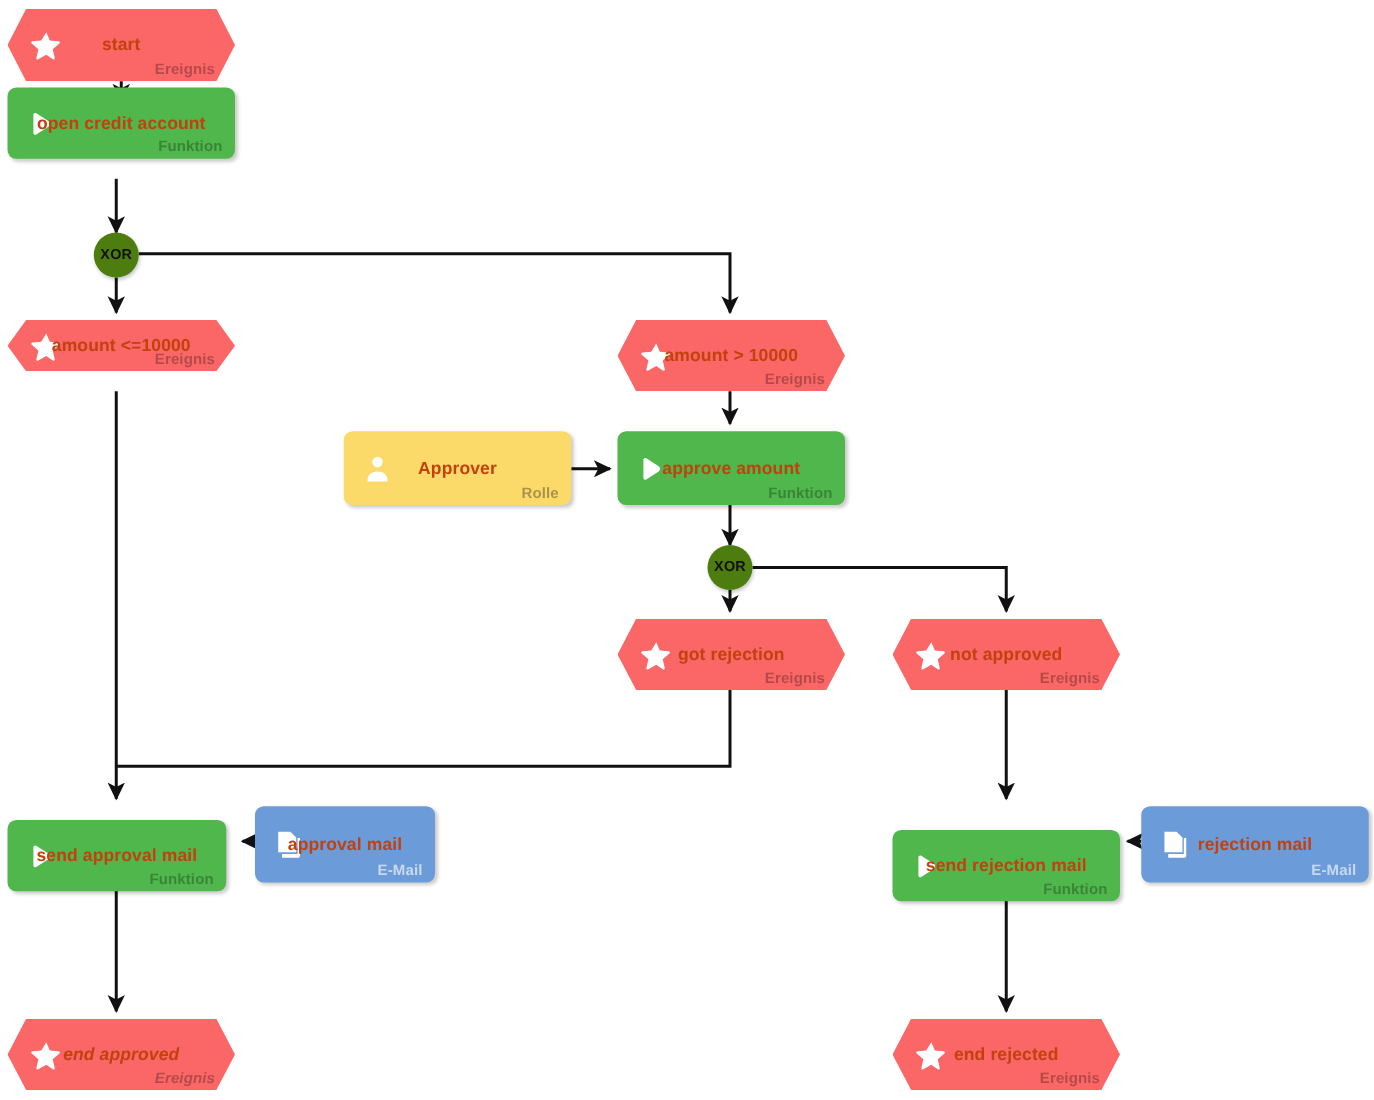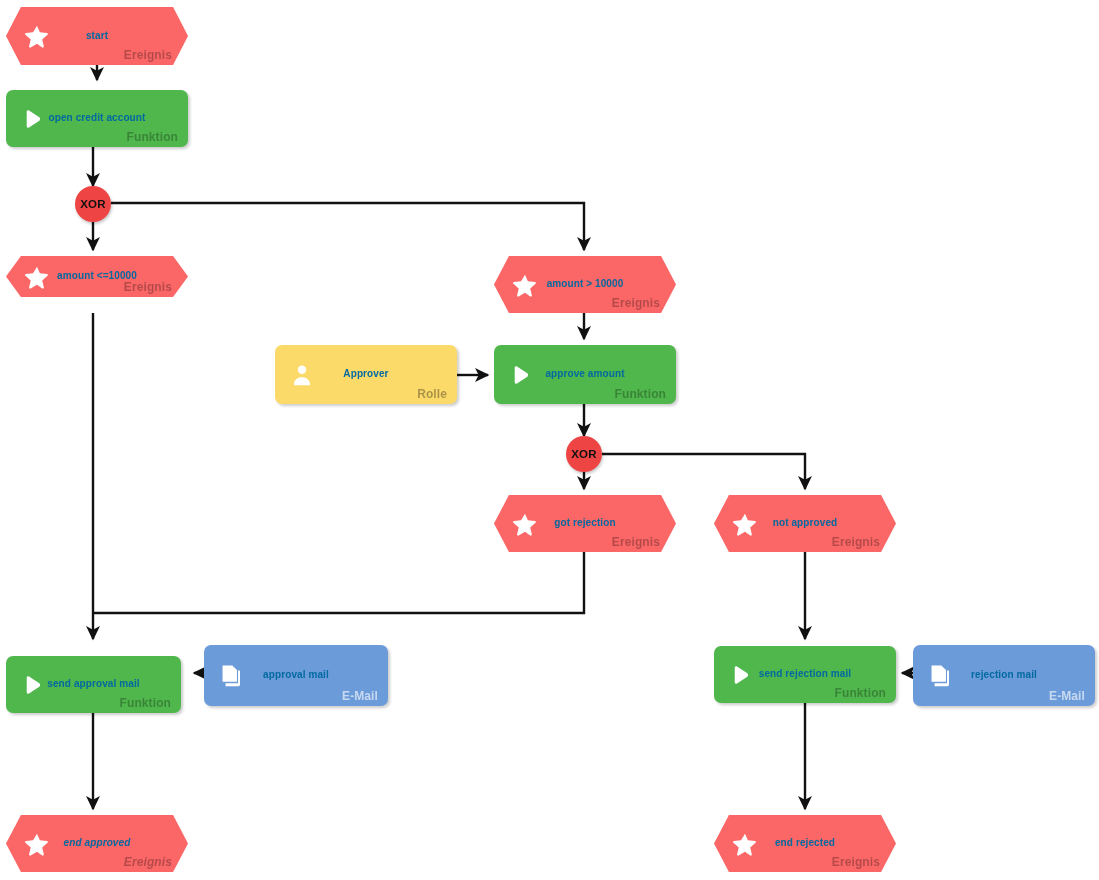--- a/index.html
+++ b/index.html
@@ -32,23 +32,23 @@
     left:0; top:0;
     width:100%; height:100%;
   }
   .node .label{
     position:absolute;
     left:0; top:0;
     width:100%; height:100%;
     display:flex;
     align-items:center;
     justify-content:center;
-    font-size:10px;
+    font-size:14px;
     font-weight:bold;
-    color:#0369a1;
+    color:#c2410c;
     letter-spacing:.1px;
     text-align:center;
     padding:0 10px 2px 10px;
     box-sizing:border-box;
     pointer-events:none;
   }
   .node .type{
     position:absolute;
     right:10px;
     bottom:3px;
@@ -94,21 +94,21 @@
     background:#6c9bd9;
     border-radius:7px;
     box-shadow:2px 2px 3px rgba(0,0,0,.20);
   }
   .mail .type{ color:rgba(255,255,255,.62); }
 
   
   .gw{
     position:absolute;
     border-radius:50%;
-    background:#ef4444;
+    background:#4d7c0f;
     box-shadow:1px 2px 3px rgba(0,0,0,.22);
     display:flex;
     align-items:center;
     justify-content:center;
     font-size:11.5px;
     font-weight:bold;
     color:#111;
     letter-spacing:.2px;
   }
 </style>
@@ -145,21 +145,21 @@
 
   <div id="node-layer">
       <div class="node ev" style="left: 6px; top: 7px; width: 182px; height: 58px;">
         <div class="body"></div>
         <div class="gicon"><svg viewBox="0 0 24 24" width="26" height="26">
             <path fill="#ffffff" d="M12 2.6l2.66 6.0 6.54.55c.86.07 1.2 1.14.55 1.7l-4.96 4.3 1.49 6.4c.2.84-.72 1.5-1.46 1.06L12 19.2 6.18 22.6c-.74.44-1.66-.22-1.46-1.06l1.49-6.4-4.96-4.3c-.65-.56-.31-1.63.55-1.7l6.54-.55L12 2.6z"></path>
           </svg></div>
         <div class="label">start</div>
         <div class="type">Ereignis</div>
       </div>
-      <div class="node fn" style="left: 6px; top: 90px; width: 182px; height: 57px;">
+      <div class="node fn" style="left: 6px; top: 70px; width: 182px; height: 57px;">
         <div class="body"></div>
         <div class="gicon"><svg viewBox="0 0 24 24" width="26" height="26">
             <path fill="#ffffff" d="M7.4 4.3c0-1.1 1.2-1.75 2.1-1.16l9.2 6.0a2.2 2.2 0 0 1 0 3.7l-9.2 6.0c-.9.6-2.1-.06-2.1-1.16V4.3z" transform="translate(-1.2,1.1)"></path>
           </svg></div>
         <div class="label">open credit account</div>
         <div class="type">Funktion</div>
       </div>
       <div class="gw" style="left: 75px; top: 186px; width: 36px; height: 36px;">
         <span>XOR</span>
       </div>
@@ -215,29 +215,29 @@
         <div class="type">Ereignis</div>
       </div>
       <div class="node fn" style="left: 6px; top: 645px; width: 175px; height: 57px; margin-top: 11px;">
         <div class="body"></div>
         <div class="gicon"><svg viewBox="0 0 24 24" width="26" height="26">
             <path fill="#ffffff" d="M7.4 4.3c0-1.1 1.2-1.75 2.1-1.16l9.2 6.0a2.2 2.2 0 0 1 0 3.7l-9.2 6.0c-.9.6-2.1-.06-2.1-1.16V4.3z" transform="translate(-1.2,1.1)"></path>
           </svg></div>
         <div class="label">send approval mail</div>
         <div class="type">Funktion</div>
       </div>
-      <div class="node mail" style="left: 204px; top: 645px; width: 184px; height: 61px; padding-left: 13px;">
+      <div class="node mail" style="left: 204px; top: 645px; width: 144px; height: 61px; padding-left: 13px;">
         <div class="body"></div>
         <div class="gicon"><svg viewBox="0 0 24 24" width="26" height="26">
             <path fill="#ffffff" d="M4.2 2.2h9.0l4.3 4.3v10.9H4.2V2.2zM5.9 5.0h6.6v1.3H5.9V5.0zM5.9 7.6h9.6v1.2H5.9V7.6zM5.9 10.0h9.6v1.2H5.9V10.0zM5.9 12.4h9.6v1.2H5.9V12.4zM5.9 14.8h7.4v1.2H5.9v-1.2zM7.0 18.6h11.5V6.9h1.8v13.0c0 .9-.6 1.5-1.5 1.5H7.0v-2.8z"></path>
           </svg></div>
         <div class="label">approval mail</div>
         <div class="type">E-Mail</div>
       </div>
-      <div class="node fn" style="left: 714px; top: 646px; width: 182px; height: 57px;">
+      <div class="node fn" style="left: 714px; top: 664px; width: 182px; height: 57px;">
         <div class="body"></div>
         <div class="gicon"><svg viewBox="0 0 24 24" width="26" height="26">
             <path fill="#ffffff" d="M7.4 4.3c0-1.1 1.2-1.75 2.1-1.16l9.2 6.0a2.2 2.2 0 0 1 0 3.7l-9.2 6.0c-.9.6-2.1-.06-2.1-1.16V4.3z" transform="translate(-1.2,1.1)"></path>
           </svg></div>
         <div class="label">send rejection mail</div>
         <div class="type">Funktion</div>
       </div>
       <div class="node mail" style="left: 913px; top: 645px; width: 182px; height: 61px;">
         <div class="body"></div>
         <div class="gicon"><svg viewBox="0 0 24 24" width="26" height="26">

